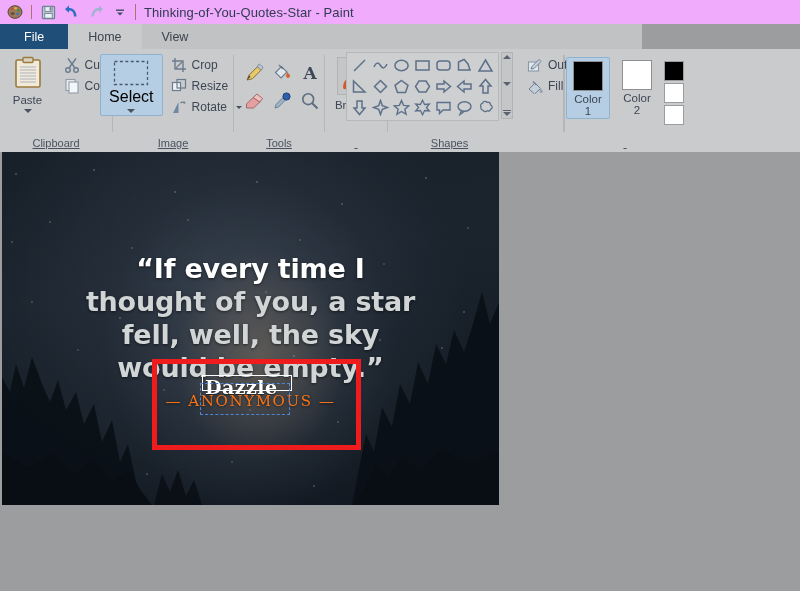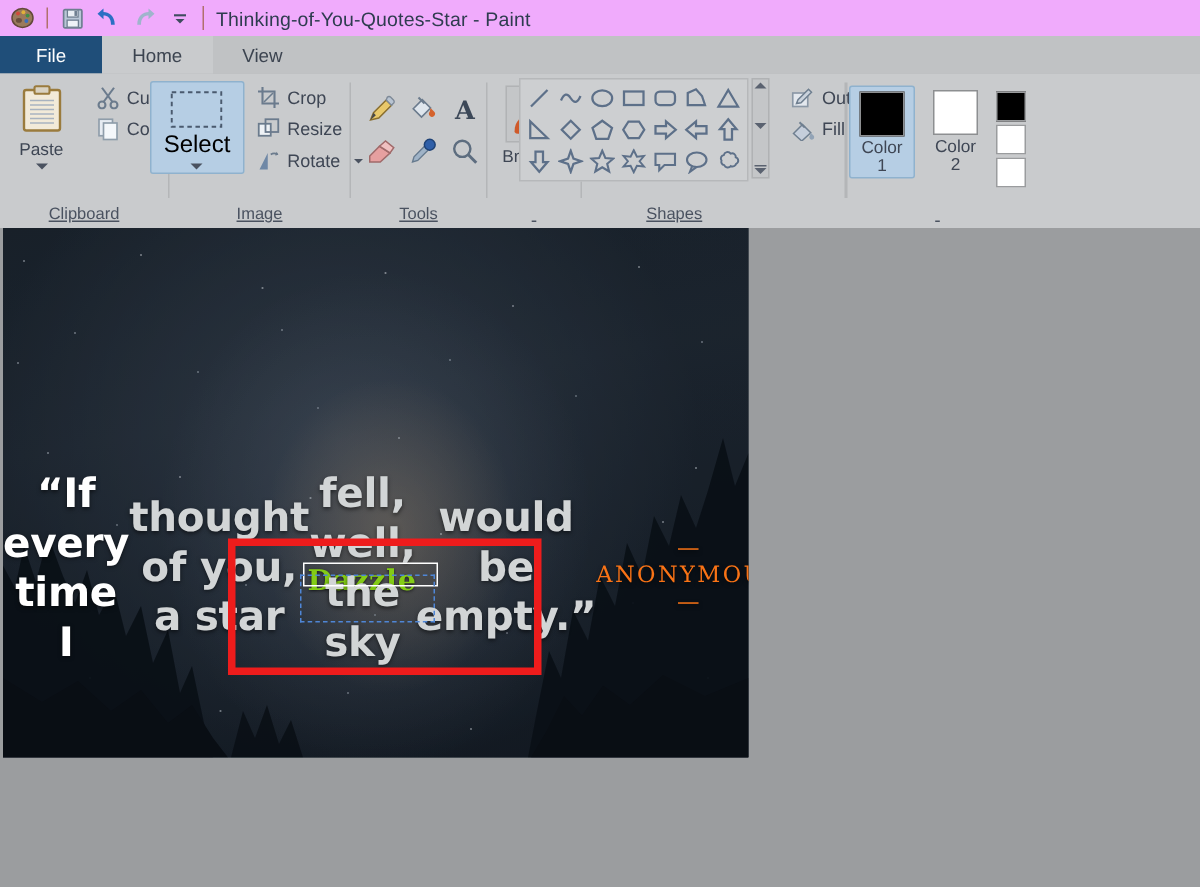--- a/index.html
+++ b/index.html
@@ -19,21 +19,21 @@
   .qat{display:flex;align-items:center;height:24px;padding-left:4px;gap:2px;}
   .qat-btn{width:22px;height:22px;display:flex;align-items:center;justify-content:center;cursor:default;}
   .qat-sep{width:1px;height:14px;background:#b0706c;margin:0 3px;}
   .title-sep{width:1px;height:16px;background:#b0706c;margin:0 8px 0 4px;}
   .title-text{
     font-size:13px;color:#2e3c4f;white-space:nowrap;letter-spacing:.1px;
   }
 
   
   .tabbar{
-    position:absolute;left:0;top:24px;width:800px;height:25px;
+    position:absolute;left:0;top:24px;width:642px;height:25px;
     background:#c0c2c4;display:flex;align-items:stretch;
     border-bottom:1px solid #a9abad;
   }
   .tab{
     display:flex;align-items:center;justify-content:center;
     font-size:12.5px;color:#3c4450;padding:0 20px;cursor:default;
   }
   .tab.file{background:#1f4e79;color:#ffffff;padding:0 24px;font-size:12.5px;}
   .tab.active{background:#c9cbcd;color:#3c4450;}
 
@@ -150,40 +150,40 @@
       radial-gradient(1px 1px at 356px 228px,#c6cfda,transparent),
       radial-gradient(1px 1px at 440px 196px,#e6ecf3,transparent);
   }
   
   .trees{position:absolute;inset:0;}
   .canvas-dim{position:absolute;inset:0;background:rgba(14,20,28,.22);}
 
   
   .quote{
     position:absolute;left:0;top:0;width:497px;height:353px;
-    display:flex;flex-direction:row;align-items:center;justify-content:flex-start;
+    display:flex;flex-direction:column;align-items:center;justify-content:flex-start;
     padding-top:100px;box-sizing:border-box;
     text-align:center;pointer-events:none;
   }
   .qline{
     font-family:"DejaVu Sans", sans-serif;font-weight:bold;
     font-size:27px;line-height:33px;color:#d2d5d6;letter-spacing:-.2px;
     text-shadow:0 1px 3px rgba(0,0,0,.55);
   }
   .qline.first{color:#ffffff;}
   .attrib{
     font-family:"DejaVu Serif", serif;font-size:15px;letter-spacing:1.6px;
     color:#f97316;margin-top:8px;text-shadow:0 1px 3px rgba(0,0,0,.6);
   }
 
   
   .dazzle{
     position:absolute;left:203px;top:224px;
     font-family:"DejaVu Serif", serif;font-weight:bold;font-size:19px;
-    color:#84cc16;letter-spacing:.5px;text-shadow:0 1px 2px rgba(0,0,0,.7);
+    color:#ffffff;letter-spacing:.5px;text-shadow:0 1px 2px rgba(0,0,0,.7);
   }
 
   
   .anno-white{
     position:absolute;left:200px;top:223px;width:90px;height:16px;
     border:1.5px solid #ffffff;box-sizing:border-box;
   }
   .anno-dash{
     position:absolute;left:198px;top:231px;width:90px;height:32px;
     border:1.5px dashed #4f86d6;box-sizing:border-box;

